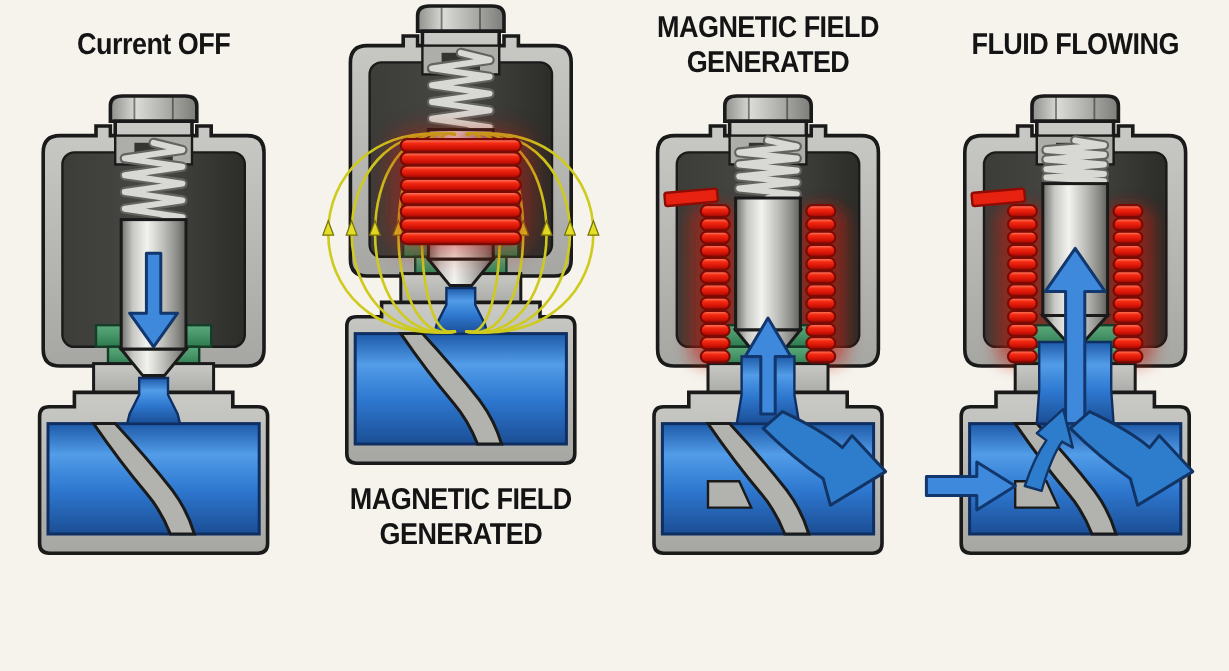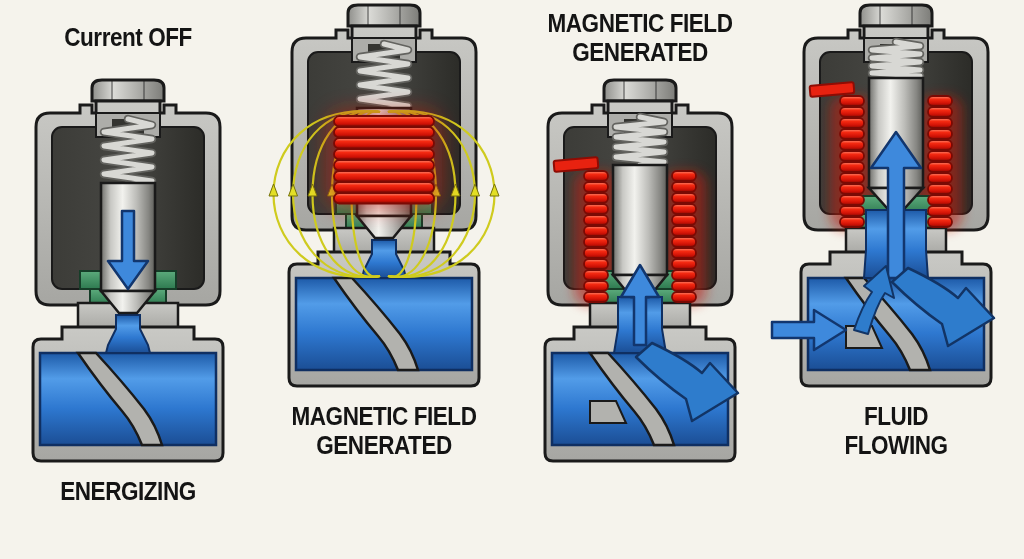--- a/index.html
+++ b/index.html
@@ -94,24 +94,20 @@
       <rect x="90" y="214" width="76" height="16" fill="url(#gSeal)" stroke="#163d28" stroke-width="2"></rect>
       <rect x="78" y="228" width="100" height="28" fill="url(#gCase)" class="outline" stroke-width="2.5"></rect>
       <path d="M33,272 Q33,264 41,264 L62,264 L62,252 L194,252 L194,264 L215,264 Q223,264 223,272 L223,378 Q223,386 215,386 L41,386 Q33,386 33,378 Z" fill="url(#gCase)" class="outline" stroke-width="3"></path>
       <rect x="40" y="278" width="176" height="92" fill="url(#gFluid)" stroke="#0f2f62" stroke-width="2.5"></rect>
       <path d="M96,278 Q122,306 144,334 Q156,350 162,370 L142,370 Q134,350 122,336 Q100,310 78,278 Z" fill="#b2b2ae" stroke="#1a1a1a" stroke-width="2.5"></path>
       <path d="M116,240 L140,240 L140,254 L148,270 L150,278 L106,278 L108,270 L116,254 Z" fill="url(#gFluid)" stroke="#0f2f62" stroke-width="2"></path>
       <rect x="101" y="108" width="54" height="108" fill="url(#gPlunger)" class="outline" stroke-width="2.5"></rect>
       <polygon points="101,216 155,216 137,238 119,238" fill="url(#gPlunger)" class="outline" stroke-width="2.5"></polygon>
       <path d="M122,136 L134,136 L134,186 L148,186 L128,214 L108,186 L122,186 Z" fill="#3e89dc" stroke="#12366e" stroke-width="2.5" stroke-linejoin="round"></path>
     </svg>
-    <div class="cap cap-bot">
-      <span class="lbl">ENERGIZING</span>
-      <span class="lbl"></span>
-    </div>
   </section>
 
   <section class="panel">
     <svg class="valve" width="256" height="392" viewBox="0 0 256 392">
       <path d="M92,26 L92,13 Q92,5 102,5 L154,5 Q164,5 164,13 L164,26 Z" fill="url(#gNut)" class="outline" stroke-width="3"></path>
       <path d="M112,6 L112,26 M144,6 L144,26" stroke="#1a1a1a" stroke-width="1.5" opacity=".5" fill="none"></path>
       <path d="M50,38 L80,38 L80,30 L92,30 L92,38 L96,38 L96,26 L160,26 L160,38 L164,38 L164,30 L176,30 L176,38 L206,38 Q220,38 220,52 L220,216 Q220,230 206,230 L50,230 Q36,230 36,216 L36,52 Q36,38 50,38 Z" fill="url(#gCase)" class="outline" stroke-width="3"></path>
       <rect x="52" y="52" width="152" height="162" rx="10" fill="url(#gChamber)" class="outline" stroke-width="2"></rect>
       <rect x="96" y="38" width="64" height="24" fill="#adada9" class="outline" stroke-width="2"></rect>
       <rect x="112" y="44" width="32" height="18" fill="#343430"></rect>
@@ -222,20 +218,24 @@
         <rect x="160" y="206" width="24" height="10" rx="5"></rect>
           <rect x="160" y="217" width="24" height="10" rx="5"></rect>
       </g>
       <rect x="42" y="84" width="44" height="11" rx="2" fill="#e82210" stroke="#8e0c04" stroke-width="2" transform="rotate(-5 63 90)"></rect>
       <path d="M122,270 L122,222 L109,222 L128,190 L147,222 L134,222 L134,270 Z" fill="#3e89dc" stroke="#12366e" stroke-width="2.5" stroke-linejoin="round"></path>
       <path d="M140,268 Q174,284 190,298 L198,288 L226,318 L180,346 L174,324 Q148,306 124,282 Z" fill="#2e7ccc" stroke="#123465" stroke-width="2.5" stroke-linejoin="round"></path>
     </svg>
   </section>
 
   <section class="panel">
+    <div class="cap cap-top">
+      <span class="lbl">FLUID FLOWING</span>
+      <span class="lbl"></span>
+    </div>
     <svg class="valve" width="256" height="392" viewBox="0 0 256 392">
       <path d="M92,26 L92,13 Q92,5 102,5 L154,5 Q164,5 164,13 L164,26 Z" fill="url(#gNut)" class="outline" stroke-width="3"></path>
       <path d="M112,6 L112,26 M144,6 L144,26" stroke="#1a1a1a" stroke-width="1.5" opacity=".5" fill="none"></path>
       <path d="M50,38 L80,38 L80,30 L92,30 L92,38 L96,38 L96,26 L160,26 L160,38 L164,38 L164,30 L176,30 L176,38 L206,38 Q220,38 220,52 L220,216 Q220,230 206,230 L50,230 Q36,230 36,216 L36,52 Q36,38 50,38 Z" fill="url(#gCase)" class="outline" stroke-width="3"></path>
       <rect x="52" y="52" width="152" height="162" rx="10" fill="url(#gChamber)" class="outline" stroke-width="2"></rect>
       <rect x="96" y="38" width="64" height="24" fill="#adada9" class="outline" stroke-width="2"></rect>
       <rect x="112" y="44" width="32" height="18" fill="#343430"></rect>
       <polyline points="128,42 152,46 104,50 152,54 104,58 152,62 104,66 152,70 104,73 152,76 128,78" fill="none" stroke="#63635f" stroke-width="8.5" stroke-linejoin="round" stroke-linecap="round"></polyline>
       <polyline points="128,42 152,46 104,50 152,54 104,58 152,62 104,66 152,70 104,73 152,76 128,78" fill="none" stroke="#d8d8d4" stroke-width="5" stroke-linejoin="round" stroke-linecap="round"></polyline>
       <rect x="62" y="96" width="44" height="134" rx="14" fill="#c41e10" opacity=".55" filter="url(#fGlow)"></rect>
@@ -277,19 +277,15 @@
           <rect x="160" y="195" width="24" height="10" rx="5"></rect>
         <rect x="160" y="206" width="24" height="10" rx="5"></rect>
           <rect x="160" y="217" width="24" height="10" rx="5"></rect>
       </g>
       <rect x="42" y="84" width="44" height="11" rx="2" fill="#e82210" stroke="#8e0c04" stroke-width="2" transform="rotate(-5 63 90)"></rect>
       <path d="M120,278 L120,168 L103,168 L128,132 L153,168 L136,168 L136,278 Z" fill="#3e89dc" stroke="#12366e" stroke-width="2.5" stroke-linejoin="round"></path>
       <path d="M4,322 L46,322 L46,310 L78,330 L46,350 L46,338 L4,338 Z" fill="#3e89dc" stroke="#12366e" stroke-width="2.5" stroke-linejoin="round"></path>
       <path d="M86,330 Q94,306 104,292 L96,286 L118,266 L126,298 L117,293 Q108,306 100,334 Z" fill="#2e7ccc" stroke="#123465" stroke-width="2" stroke-linejoin="round"></path>
       <path d="M140,268 Q174,284 190,298 L198,288 L226,318 L180,346 L174,324 Q148,306 124,282 Z" fill="#2e7ccc" stroke="#123465" stroke-width="2.5" stroke-linejoin="round"></path>
     </svg>
-    <div class="cap cap-bot">
-      <span class="lbl">FLUID</span>
-      <span class="lbl">FLOWING</span>
-    </div>
   </section>
 
 </div>
 
 </body></html>

